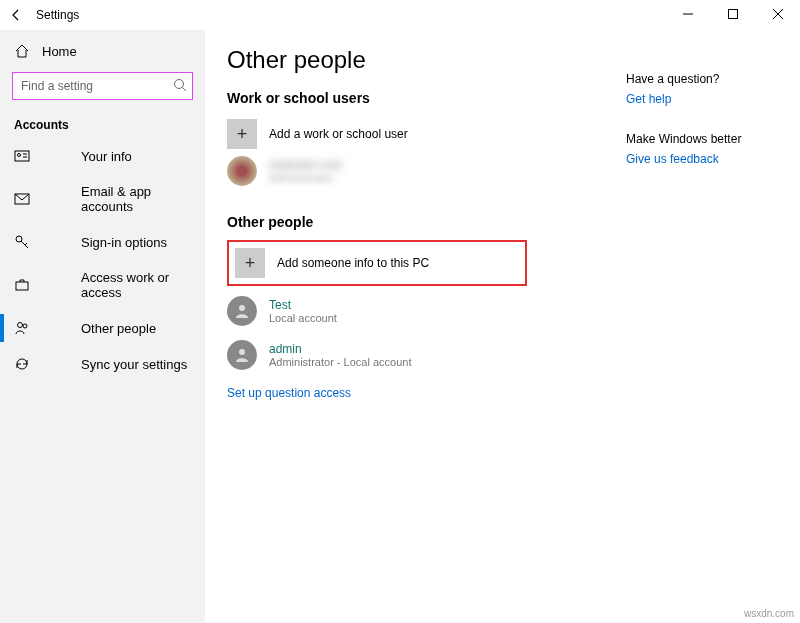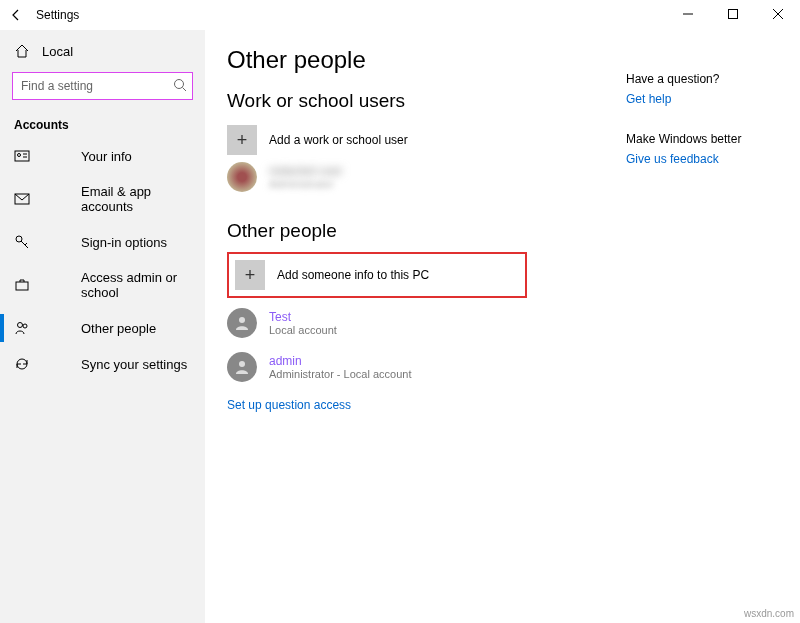--- a/index.html
+++ b/index.html
@@ -21,32 +21,32 @@
     .searchbox::placeholder { color: #666; }
     .searchicon { position: absolute; right: 6px; top: 6px; }
     .section-title { font-size: 12px; font-weight: 700; padding: 10px 14px 6px; }
     .nav { list-style: none; }
     .nav li { display: flex; align-items: center; padding: 10px 14px; font-size: 13px; cursor: pointer; position: relative; gap: 37px; }
     .nav li svg { margin-right: 14px; flex-shrink: 0; }
     .nav li.active::before { content: ""; position: absolute; left: 0; top: 4px; bottom: 4px; width: 4px; background: #0078d7; }
 
     .main { flex: 1; padding: 16px 0 0 22px; position: relative; }
     .main h1 { font-size: 24px; font-weight: 400; margin-bottom: 16px; }
-    .subhead { font-size: 19px; font-weight: 400; margin-bottom: 10px; }
+    .subhead { font-size: 14px; font-weight: 700; margin-bottom: 10px; }
     .subhead.mt { margin-top: 18px; }
 
     .addrow { display: flex; align-items: center; width: 300px; padding: 3px 0; cursor: pointer; }
     .addrow .plusbox { width: 30px; height: 30px; background: #ccc; display: flex; align-items: center; justify-content: center; margin-right: 12px; font-size: 18px; color: #333; }
     .addrow .lbl { font-size: 12px; }
     .addrow.highlighted { border: 2px solid #e03030; padding: 6px; width: 300px; margin-bottom: 6px; }
 
     .userrow { display: flex; align-items: center; padding: 4px 0 10px 0; cursor: pointer; }
     .userrow .avatar { width: 30px; height: 30px; border-radius: 50%; background: #888; display: flex; align-items: center; justify-content: center; margin-right: 12px; }
     .userrow .avatar svg { fill: #ddd; }
-    .userrow .text .name { font-size: 12px; color: #8b5cf6; }
+    .userrow .text .name { font-size: 12px; color: #0f766e; }
     .userrow .text .sub { font-size: 11px; color: #777; }
     .userrow.blurred .avatar { background: radial-gradient(circle, #a05050 20%, #c0b090 70%); }
     .userrow.blurred .text .name { filter: blur(4px); color: #888; }
     .userrow.blurred .text .sub { filter: blur(3px); color: #aaa; }
 
     .link { color: #0066cc; font-size: 12px; cursor: pointer; display: inline-block; margin-top: 6px; }
 
     .aside { position: absolute; right: 24px; top: 42px; width: 150px; }
     .aside .grp { margin-bottom: 26px; }
     .aside .q { font-size: 12px; color: #000; margin-bottom: 6px; }
@@ -83,21 +83,21 @@
       </div>
   </div>
 </div>
 
 <div class="container">
   <div class="sidebar">
     <div class="home">
       <svg width="16" height="16" viewBox="0 0 16 16">
           <path d="M2 8 L8 2 L14 8 M4 7 V14 H12 V7" stroke="#000" fill="none" stroke-width="1"></path>
         </svg>
-      <span>Local</span>
+      <span>Home</span>
     </div>
     <div class="searchwrap">
       <input class="searchbox" placeholder="Find a setting" style="">
       <svg class="searchicon" width="14" height="14" viewBox="0 0 14 14">
           <circle cx="6" cy="6" r="4.5" stroke="#666" fill="none"></circle>
           <line x1="9.5" y1="9.5" x2="13" y2="13" stroke="#666"></line>
         </svg>
     </div>
     <div class="section-title">Accounts</div>
     <ul class="nav">
@@ -123,21 +123,21 @@
             <line x1="7" y1="7" x2="14" y2="14" stroke="#000"></line>
             <line x1="11" y1="11" x2="13" y2="9" stroke="#000"></line>
           </svg>
         <span>Sign-in options</span>
       </li>
       <li>
         <svg width="16" height="16" viewBox="0 0 16 16">
             <rect x="2" y="5" width="12" height="8" stroke="#000" fill="none"></rect>
             <path d="M6 5 V3 H10 V5" stroke="#000" fill="none"></path>
           </svg>
-        <span>Access admin or school</span>
+        <span>Access work or access</span>
       </li>
       <li class="active">
         <svg width="16" height="16" viewBox="0 0 16 16">
             <circle cx="6" cy="5" r="2.5" stroke="#000" fill="none"></circle>
             <circle cx="11" cy="6" r="2" stroke="#000" fill="none"></circle>
             <path d="M2 14 C2 10 10 10 10 14" stroke="#000" fill="none"></path>
           </svg>
         <span>Other people</span>
       </li>
       <li>

